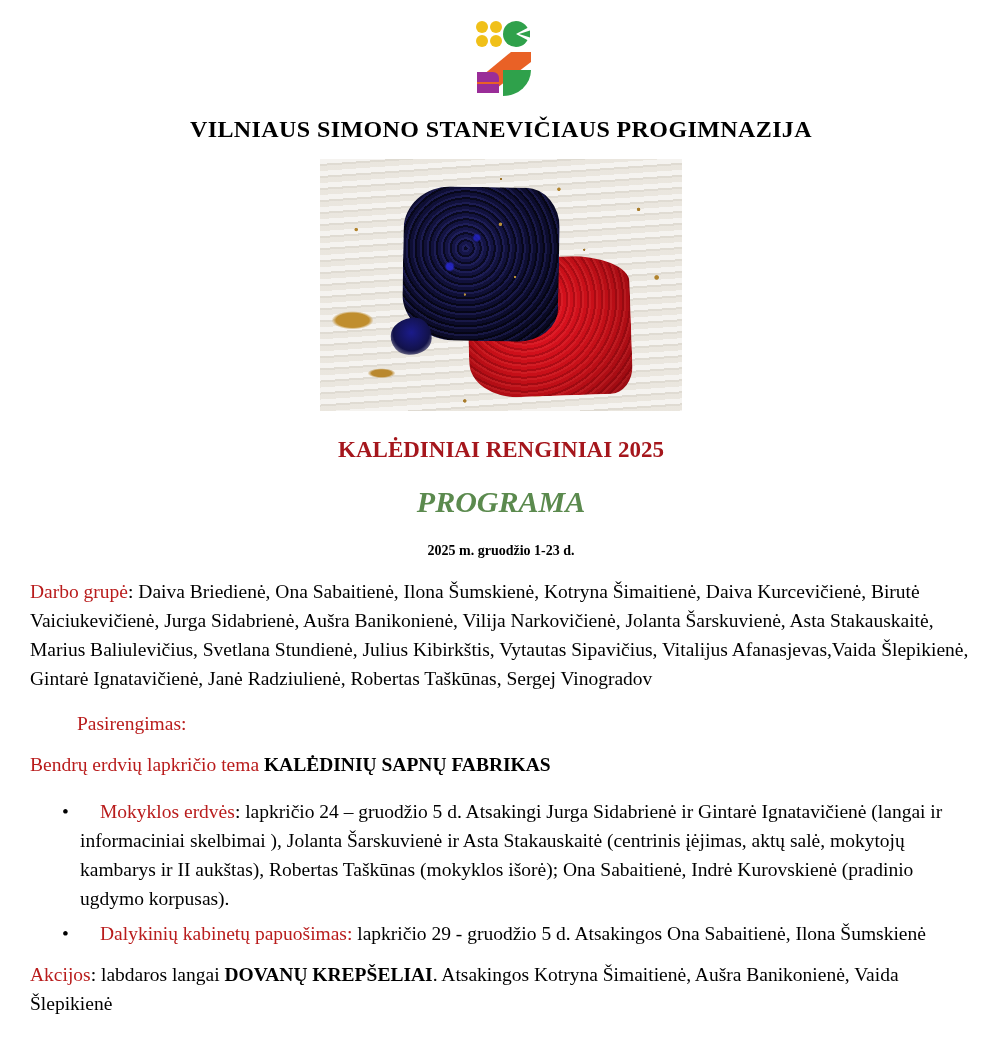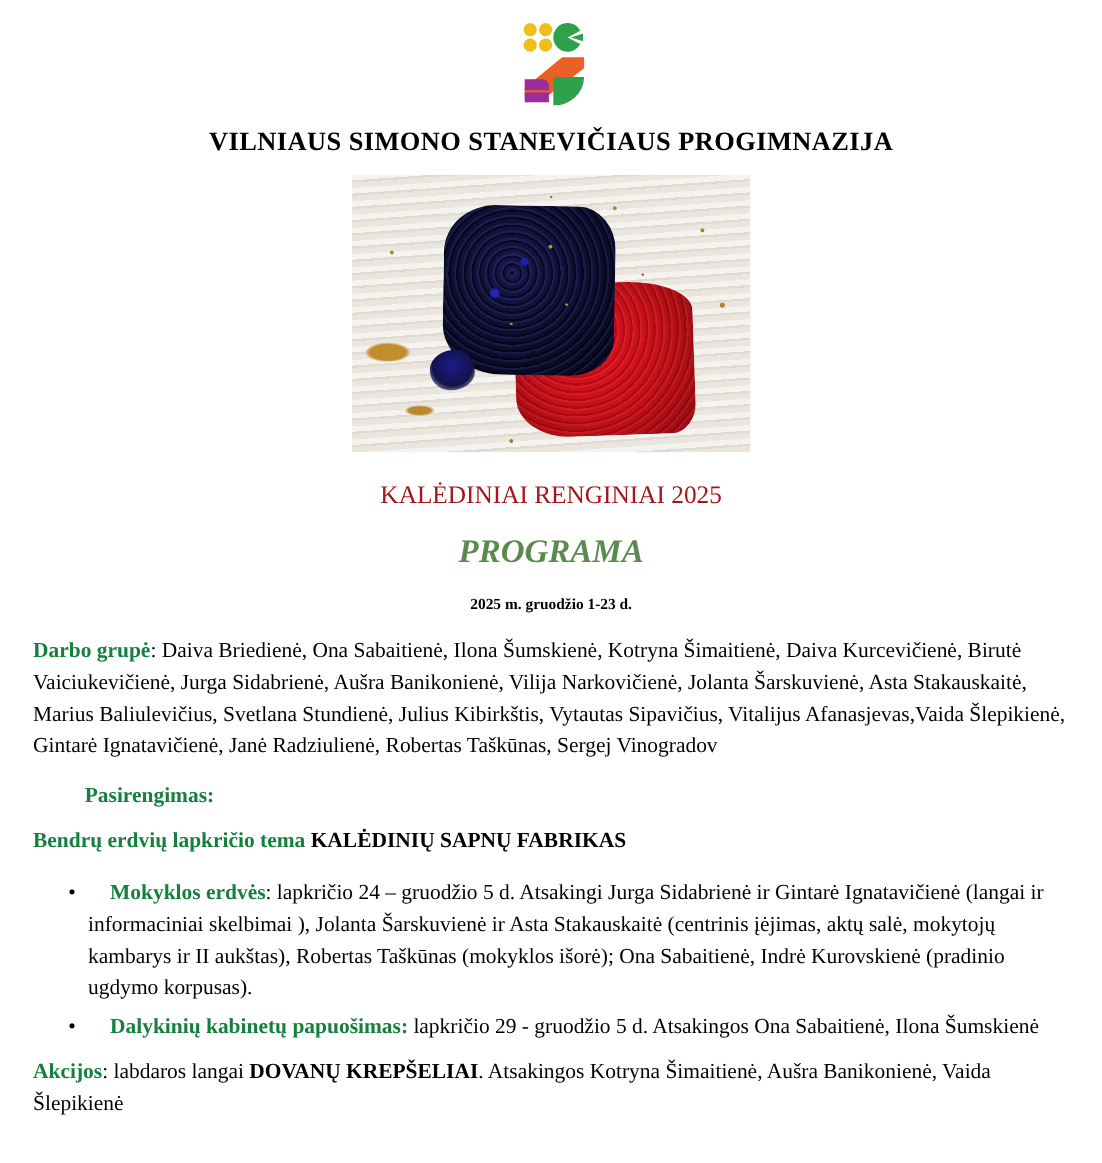--- a/index.html
+++ b/index.html
@@ -22,21 +22,21 @@
     text-align: center;
     font-size: 24px;
     font-weight: bold;
     letter-spacing: 0.4px;
     color: #000000;
   }
   .event-title {
     margin: 26px 0 0 0;
     text-align: center;
     font-size: 23px;
-    font-weight: normal;
+    font-weight: bold;
     color: #A5161C;
   }
   .program-title {
     margin: 22px 0 0 0;
     text-align: center;
     font-size: 30px;
     font-weight: bold;
     color: #5B8A4E;
     font-style: italic;
   }
@@ -105,21 +105,21 @@
     border-radius: 60% 40% 55% 45% / 50% 55% 45% 50%;
   }
 
   
   .content {
     margin: 18px 25px 0 30px;
     font-size: 19.5px;
     line-height: 29px;
   }
   .content p { margin: 0 0 14px 0; }
-  .red  { color: #15803d; font-weight: bold; }
+  .red  { color: #b91c1c; font-weight: normal; }
   .green{ color: #000000; font-weight: bold; }
   p.standalone-red { margin-top: 16px; margin-bottom: 12px; margin-left: 47px; }
 
   ul.prep-list { list-style: none; margin: 18px 0 12px 0; padding: 0; }
   ul.prep-list li {
     position: relative;
     margin-left: 35px;
     padding-left: 15px;
     text-indent: 20px;
     margin-bottom: 6px;

